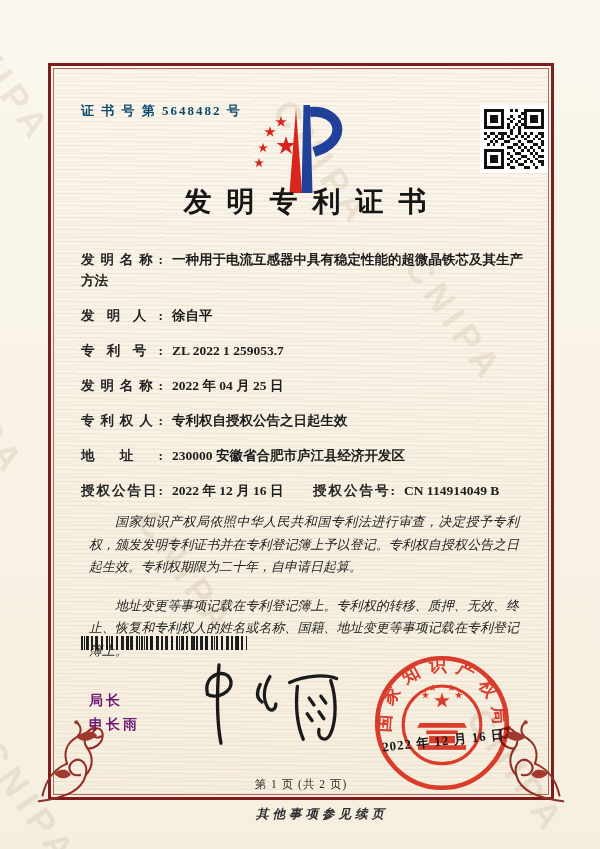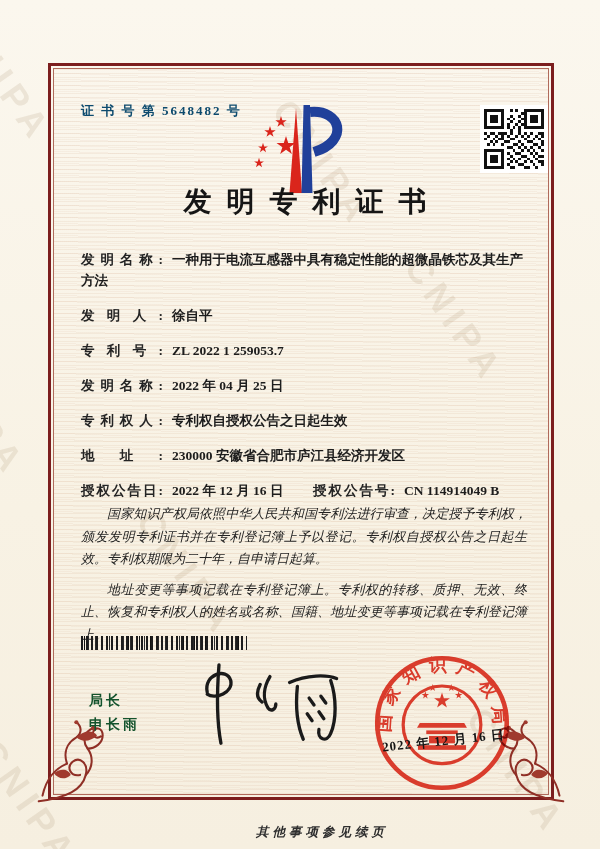--- a/index.html
+++ b/index.html
@@ -66,47 +66,47 @@
   .fvalue{font-weight:700;color:#1d1d1d;margin-left:9px;white-space:normal;}
   .grant-row{display:flex;}
   .grant-pair1{width:232px;}
 
   
   .paras{
     position:absolute;left:22px;top:429px;width:462px;z-index:4;
     font-size:13px;line-height:22.5px;text-align:justify;
     font-style:italic;color:#222222;
   }
-  .paras p{margin:8px;text-indent:2em;}
+  .paras p{margin:16px;text-indent:2em;}
 
   
   .barcode{
     position:absolute;left:30px;top:570px;width:166px;height:14px;z-index:4;
     background:
       repeating-linear-gradient(90deg,#1c1c1c 0 2px, rgba(0,0,0,0) 2px 5px),
       repeating-linear-gradient(90deg,#2a2a2a 0 1px, rgba(0,0,0,0) 1px 7px),
       repeating-linear-gradient(90deg, rgba(0,0,0,0) 0 3px,#111 3px 4px, rgba(0,0,0,0) 4px 11px);
   }
 
   
-  .director{position:absolute;left:38px;top:623px;z-index:5;font-size:14px;font-weight:700;letter-spacing:3px;line-height:24px;color:#14532d;}
+  .director{position:absolute;left:38px;top:623px;z-index:5;font-size:14px;font-weight:700;letter-spacing:3px;line-height:24px;color:#701a75;}
   .signature{position:absolute;left:132px;top:589px;width:168px;height:98px;z-index:5;}
 
   
   .seal{position:absolute;left:317px;top:583px;width:148px;height:148px;z-index:6;mix-blend-mode:multiply;opacity:0.95;}
   .seal-date{
     position:absolute;left:320px;top:666px;width:145px;z-index:7;
     font-size:13px;font-weight:700;letter-spacing:1px;text-align:center;
     color:#161616;transform:rotate(-6deg);white-space:nowrap;
   }
 
   
   .page-indicator{position:absolute;left:0;right:0;top:711px;text-align:center;font-size:11.5px;letter-spacing:1px;color:#2c2c2c;z-index:4;}
   .footer-note{
-    position:absolute;left:0;right:0;top:824px;text-align:center;z-index:3;
+    position:absolute;left:0;right:0;top:806px;text-align:center;z-index:3;
     font-size:12.5px;letter-spacing:4px;font-style:italic;font-weight:600;color:#2e2e2e;margin-left:44px;
   }
 </style>
 </head>
 <body>
 
 <div class="page">
 
   <span class="wm" style="left:-22px;top:8px;">CNIPA</span>
   <span class="wm" style="left:298px;top:92px;">CNIPA</span>
@@ -268,16 +268,17 @@
         <use href="#star" transform="translate(90,42) scale(4.2)"></use>
         <use href="#star" transform="translate(98,50) scale(4.2)"></use>
         <path d="M56,80 h48 l3,5 h-54 z"></path>
         <rect x="63" y="88" width="34" height="4"></rect>
         <rect x="66" y="94" width="28" height="8"></rect>
         <rect x="54" y="104" width="52" height="5"></rect>
       </g>
     </svg>
     <div class="seal-date">2022 年 12 月 16 日</div>
 
+    <div class="page-indicator">第 1 页 (共 2 页)</div>
   </div>
 
   <div class="footer-note">其他事项参见续页</div>
 </div>
 
 </body></html>

